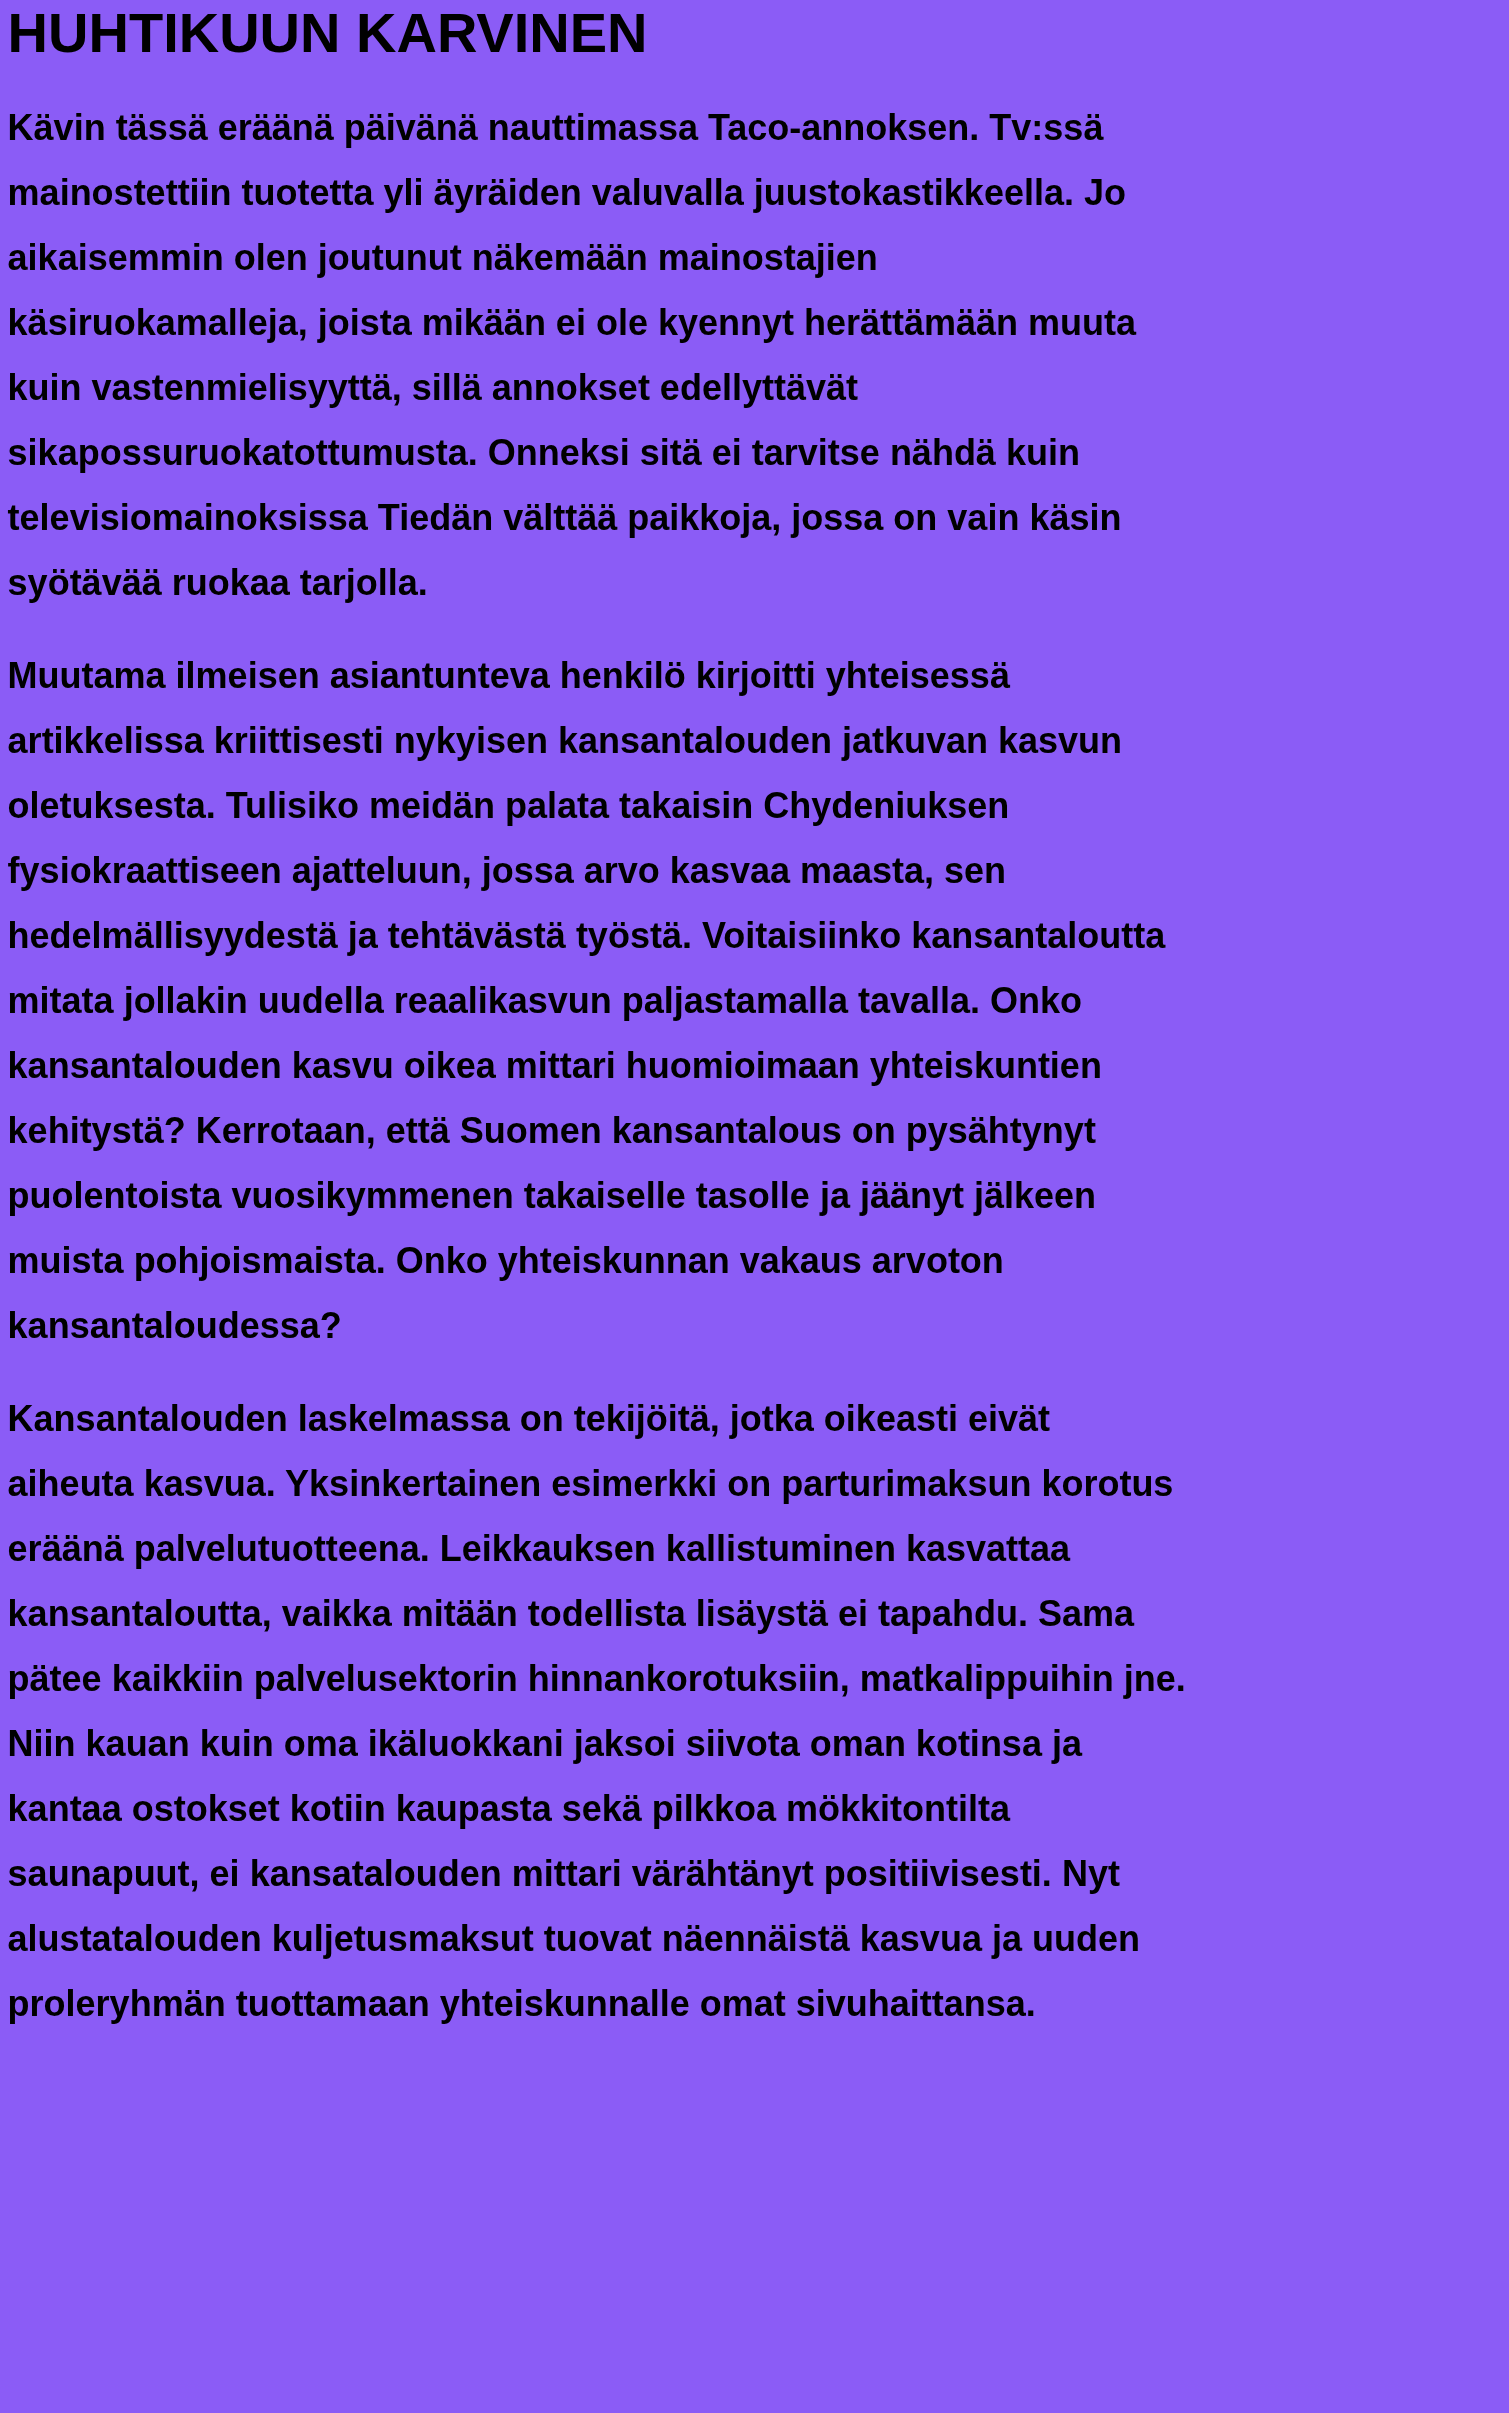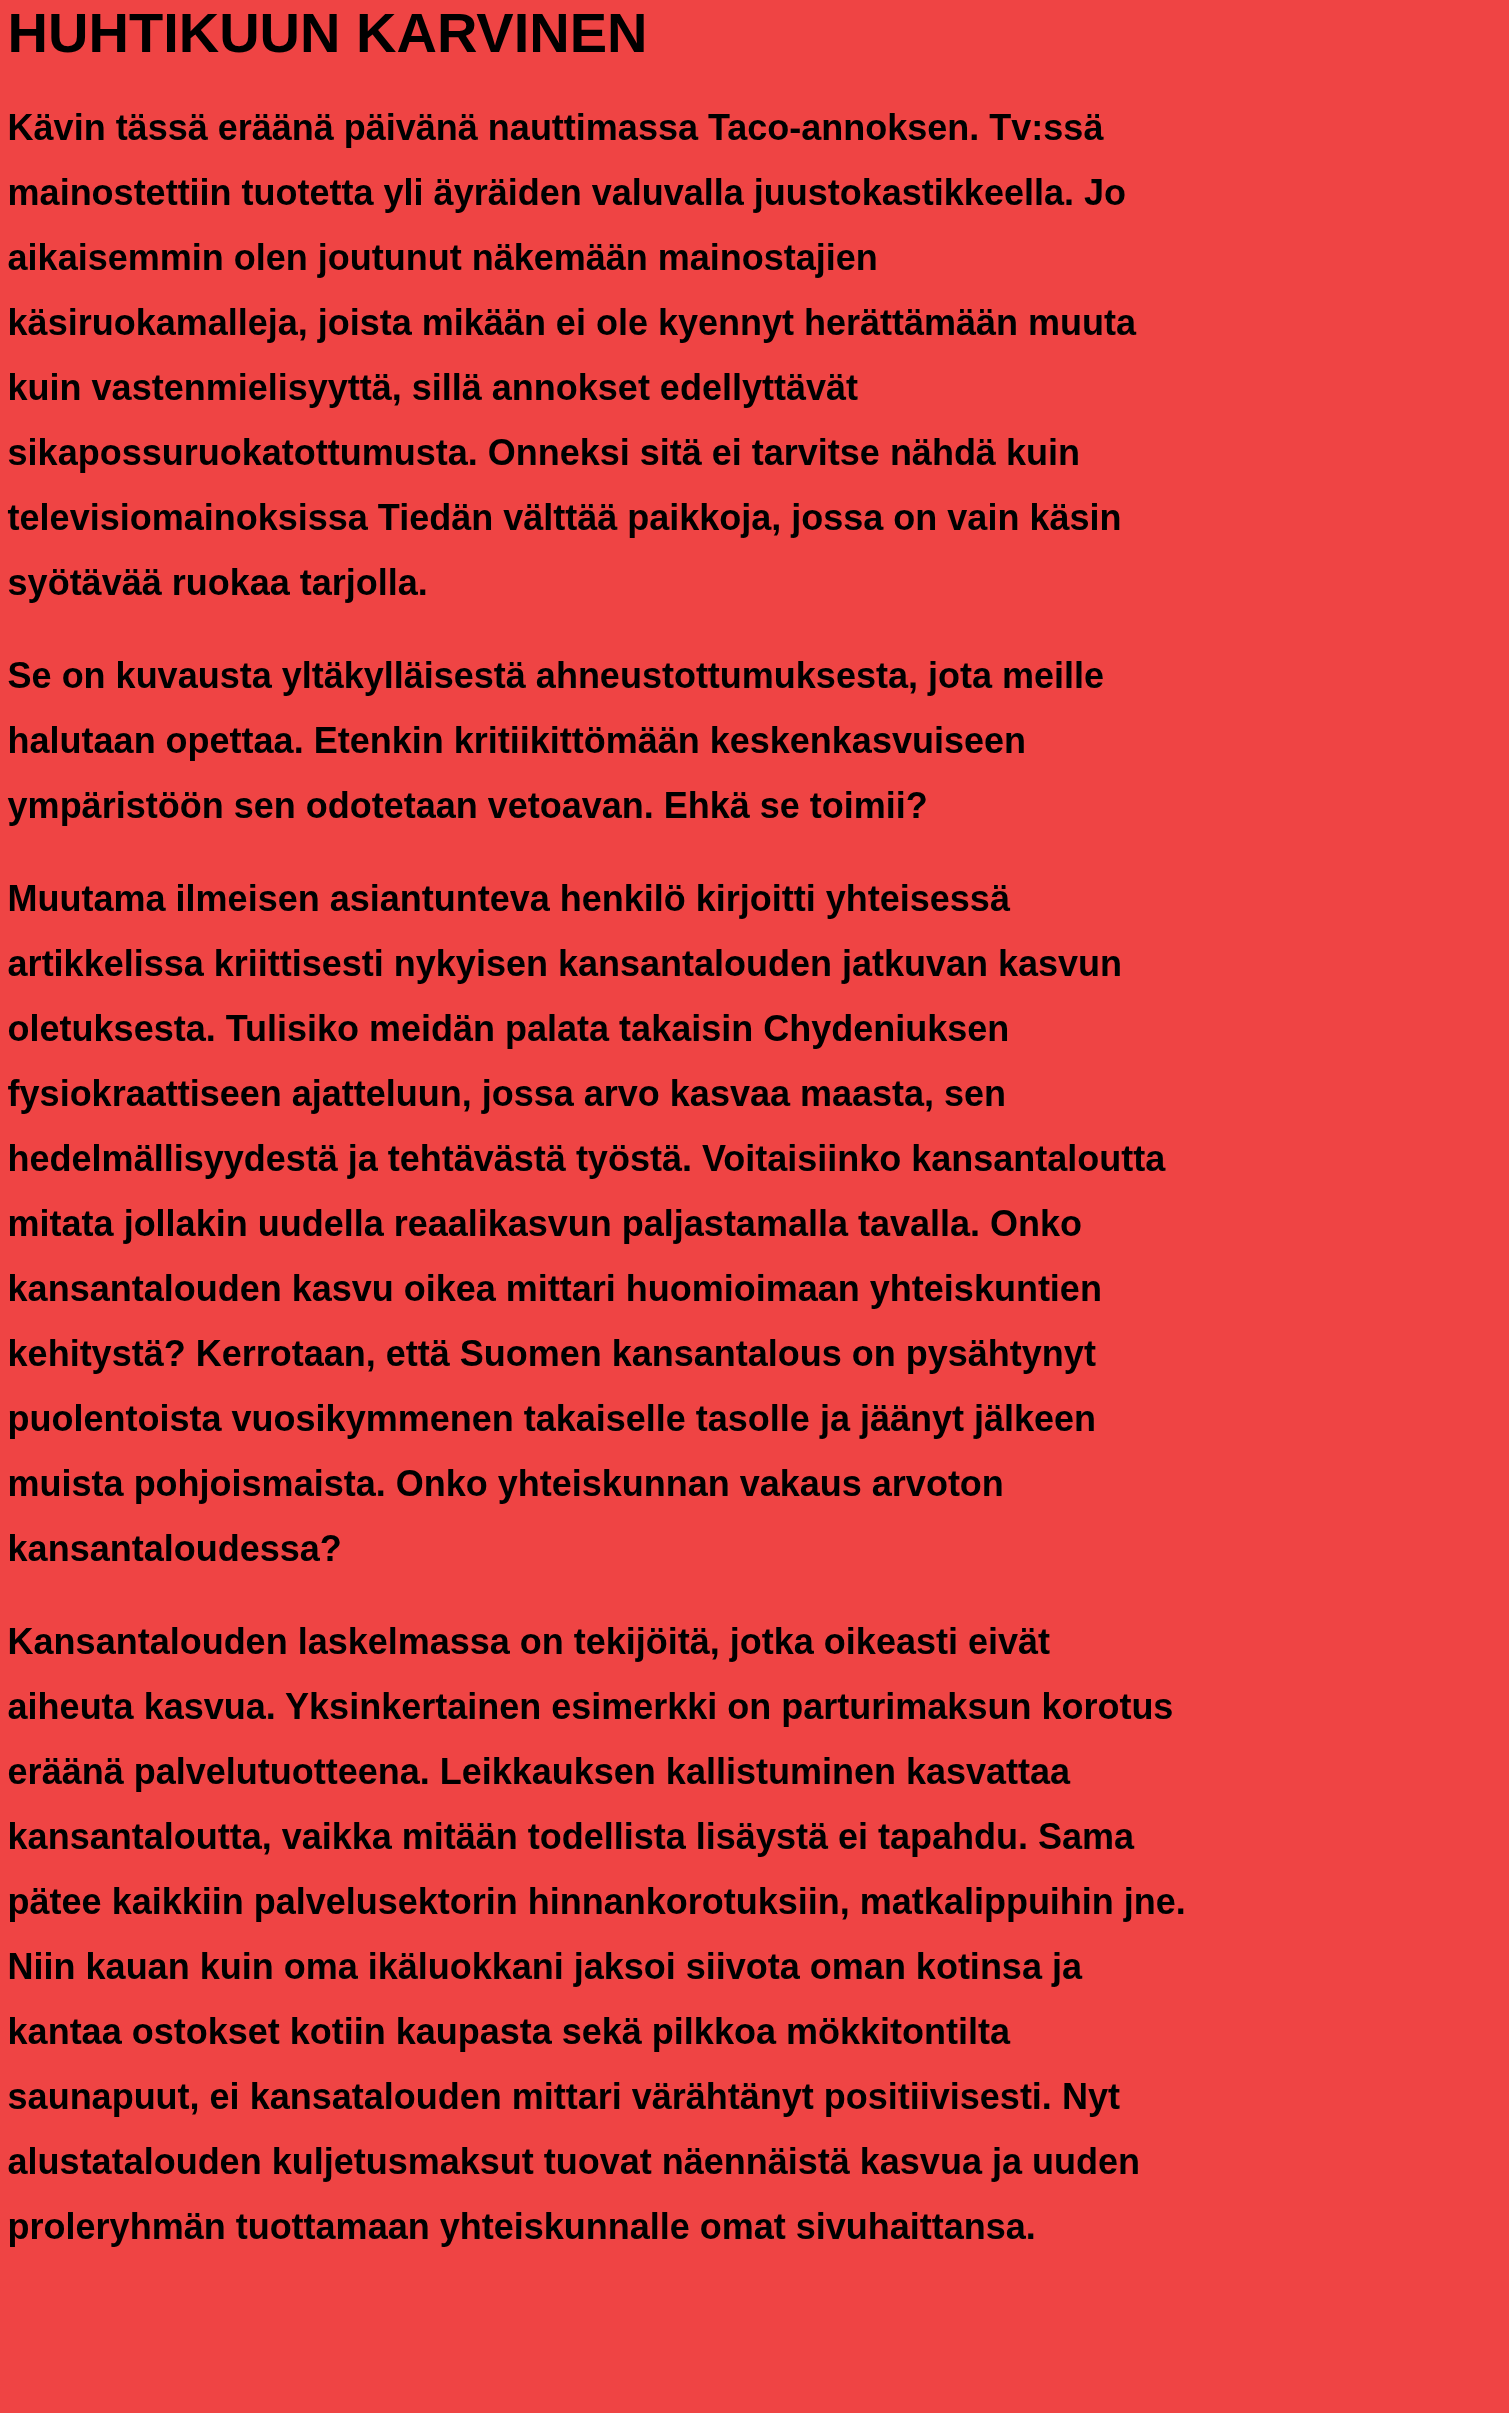--- a/index.html
+++ b/index.html
@@ -5,21 +5,21 @@
   html, body {
     margin: 0;
     padding: 0;
     background: #ffffff;
   }
   .page {
     position: relative;
     width: 1509px;
     height: 2413px;
     box-sizing: border-box;
-    background: #ef4444;
+    background: #8b5cf6;
     color: #000000;
     font-family: "Liberation Sans", sans-serif;
     padding: 0 8.4px 0 7.6px;
     overflow: hidden;
   }
   .doc-title {
     margin: 0 0 30px 0;
     font-size: 56px;
     font-weight: bold;
     line-height: 65px;
@@ -42,23 +42,20 @@
   <h1 class="doc-title">HUHTIKUUN KARVINEN</h1>
   <div id="article-body">
       <p class="para">Kävin tässä eräänä päivänä nauttimassa Taco-annoksen. Tv:ssä
 mainostettiin tuotetta yli äyräiden valuvalla juustokastikkeella. Jo
 aikaisemmin olen joutunut näkemään mainostajien
 käsiruokamalleja, joista mikään ei ole kyennyt herättämään muuta
 kuin vastenmielisyyttä, sillä annokset edellyttävät
 sikapossuruokatottumusta. Onneksi sitä ei tarvitse nähdä kuin
 televisiomainoksissa Tiedän välttää paikkoja, jossa on vain käsin
 syötävää ruokaa tarjolla.</p>
-      <p class="para">Se on kuvausta yltäkylläisestä ahneustottumuksesta, jota meille
-halutaan opettaa. Etenkin kritiikittömään keskenkasvuiseen
-ympäristöön sen odotetaan vetoavan. Ehkä se toimii?</p>
       <p class="para">Muutama ilmeisen asiantunteva henkilö kirjoitti yhteisessä
 artikkelissa kriittisesti nykyisen kansantalouden jatkuvan kasvun
 oletuksesta. Tulisiko meidän palata takaisin Chydeniuksen
 fysiokraattiseen ajatteluun, jossa arvo kasvaa maasta, sen
 hedelmällisyydestä ja tehtävästä työstä. Voitaisiinko kansantaloutta
 mitata jollakin uudella reaalikasvun paljastamalla tavalla. Onko
 kansantalouden kasvu oikea mittari huomioimaan yhteiskuntien
 kehitystä? Kerrotaan, että Suomen kansantalous on pysähtynyt
 puolentoista vuosikymmenen takaiselle tasolle ja jäänyt jälkeen
 muista pohjoismaista. Onko yhteiskunnan vakaus arvoton

